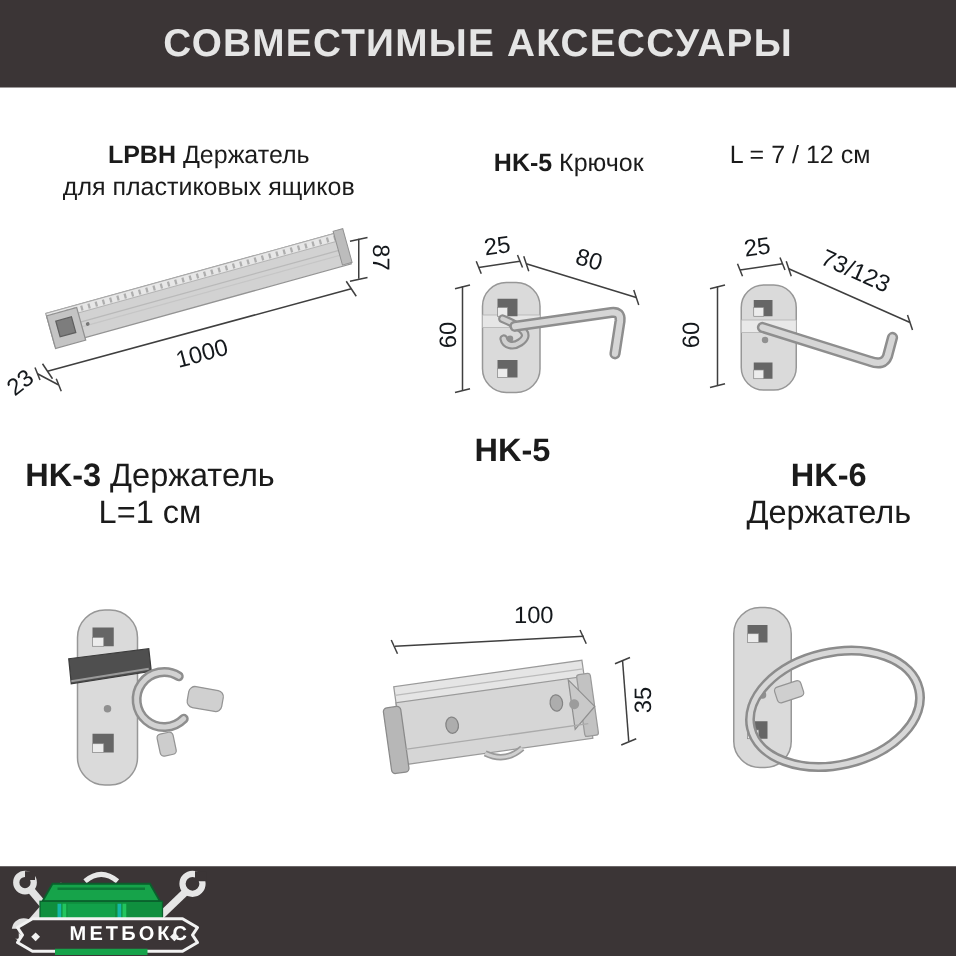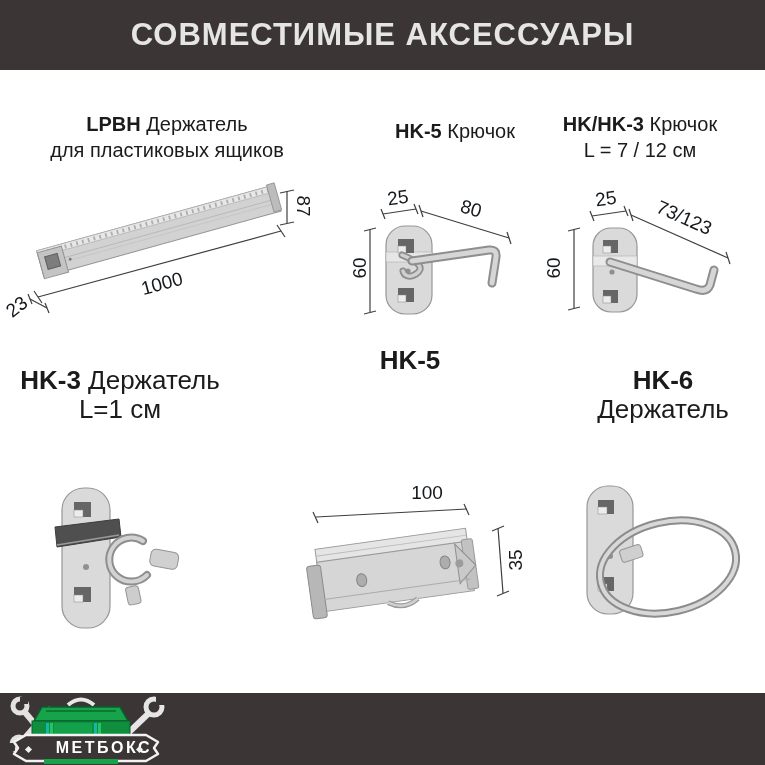--- a/index.html
+++ b/index.html
@@ -31,21 +31,20 @@
   <div class="ptitle" style="left:30px;top:111px;width:274px;">
     <div><span class="b">LPBH</span> <span>Держатель</span></div>
     <div>для пластиковых ящиков</div>
   </div>
 
   <div class="ptitle" style="left:350px;top:118px;width:210px;">
     <div><span class="b">HK-5</span> <span>Крючок</span></div>
   </div>
 
   <div class="ptitle" style="left:540px;top:111px;width:200px;">
-    <div><span class="b">HK/HK-3</span> <span>Крючок</span></div>
     <div>L = 7 / 12 см</div>
   </div>
 
   <div class="ptitle big" style="left:5px;top:366px;width:230px;">
     <div><span class="b">HK-3</span> <span>Держатель</span></div>
     <div>L=1 см</div>
   </div>
 
   <div class="ptitle big" style="left:285px;top:346px;width:250px;">
     <div class="b">HK-5</div>

